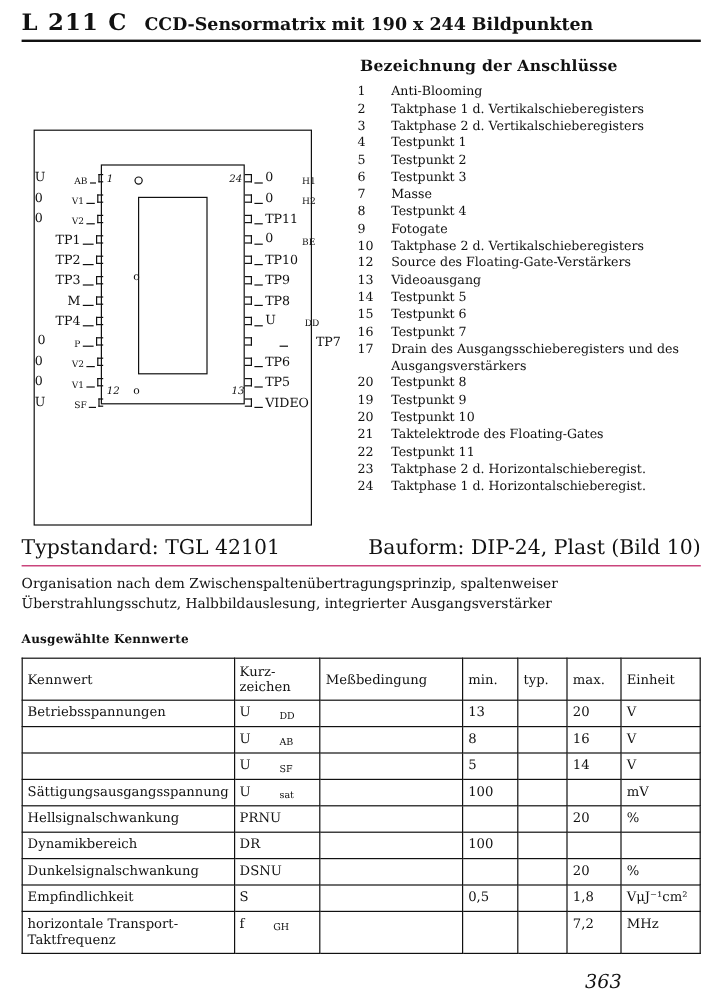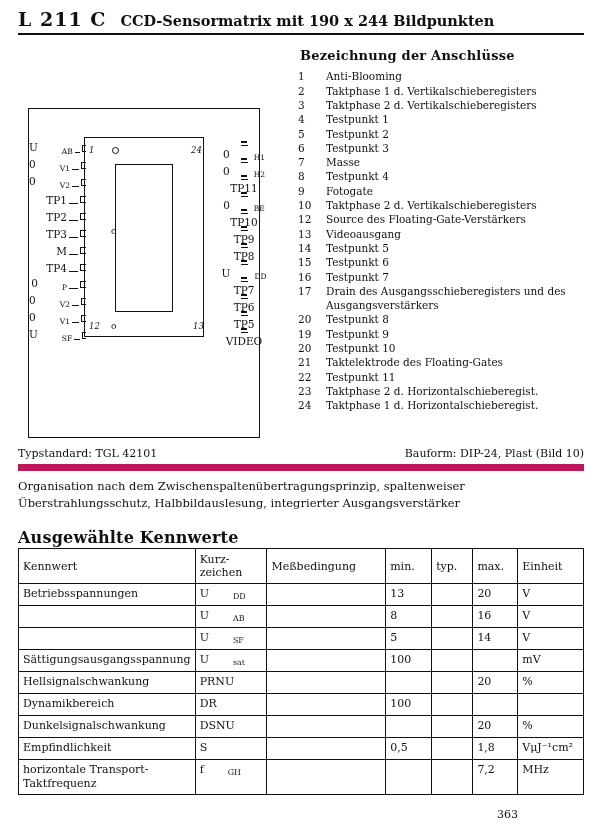--- a/index.html
+++ b/index.html
@@ -147,21 +147,20 @@
     border: 1px solid #111;
     box-sizing: border-box;
     border-right: none;
   }
   
   .rp {
     left: 175px;
     width: 80px;
     justify-content: flex-start;
     gap: 2px;
-    flex-direction: column;
   }
   .rp .pad {
     width: 6px;
     height: 7px;
     border: 1px solid #111;
     box-sizing: border-box;
     border-left: none;
   }
   .rp .lead {
     width: 7px;
@@ -179,39 +178,39 @@
     font-size: 0.72em;
     vertical-align: -0.28em;
     margin-left: 24px;
   }
   
   .std-line {
     position: absolute;
     left: 18px;
     top: 447px;
     width: 566px;
-    font-size: 11px;
+    font-size: 17px;
     display: flex;
     justify-content: space-between;
-    border-bottom: 7px solid #be185d;
+    border-bottom: 1px solid #be185d;
     padding-bottom: 4px;
   }
   .org-text {
     position: absolute;
     left: 18px;
     top: 478px;
     width: 572px;
     font-size: 11.5px;
     line-height: 1.45;
   }
   .kennwerte-title {
     position: absolute;
     left: 18px;
     top: 528px;
-    font-size: 16px;
+    font-size: 10px;
     font-weight: bold;
     letter-spacing: 0.2px;
   }
   
   table.params {
     position: absolute;
     left: 18px;
     top: 548px;
     width: 566px;
     border-collapse: collapse;
@@ -234,21 +233,22 @@
   .c-mess { width: 132px; }
   .c-min { width: 48px; }
   .c-typ { width: 42px; }
   .c-max { width: 44px; }
   .c-einheit { width: 62px; }
   .kw-cell { line-height: 1.25; }
   .page-num {
     position: absolute;
     right: 20px;
     top: 808px;
-    font-size: 11px;
+    font-size: 16px;
+    font-style: italic;
   }
 </style>
 </head>
 <body>
 
 <div class="page">
 
   <div class="header">
     <div class="dev-code">L 211 C</div>
     <div class="dev-title">CCD-Sensormatrix mit 190 x 244 Bildpunkten</div>

